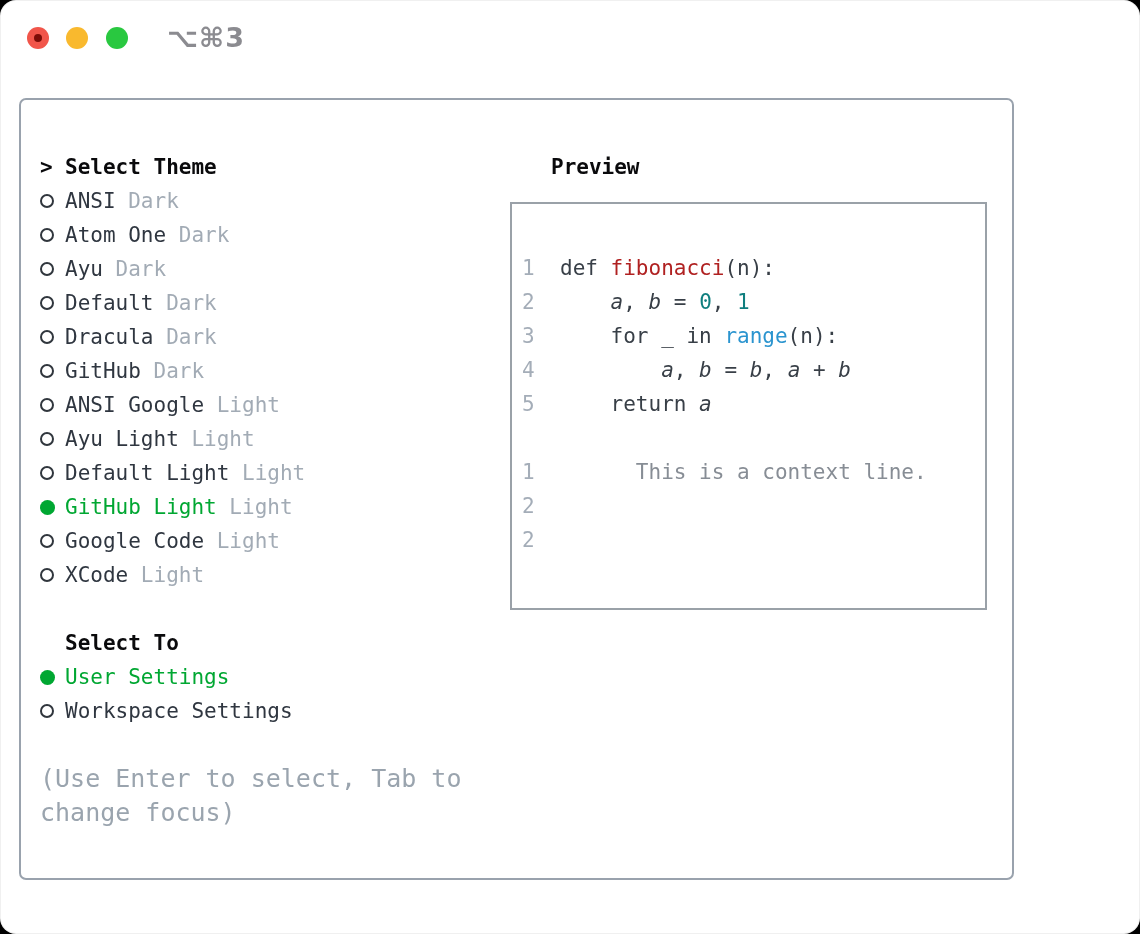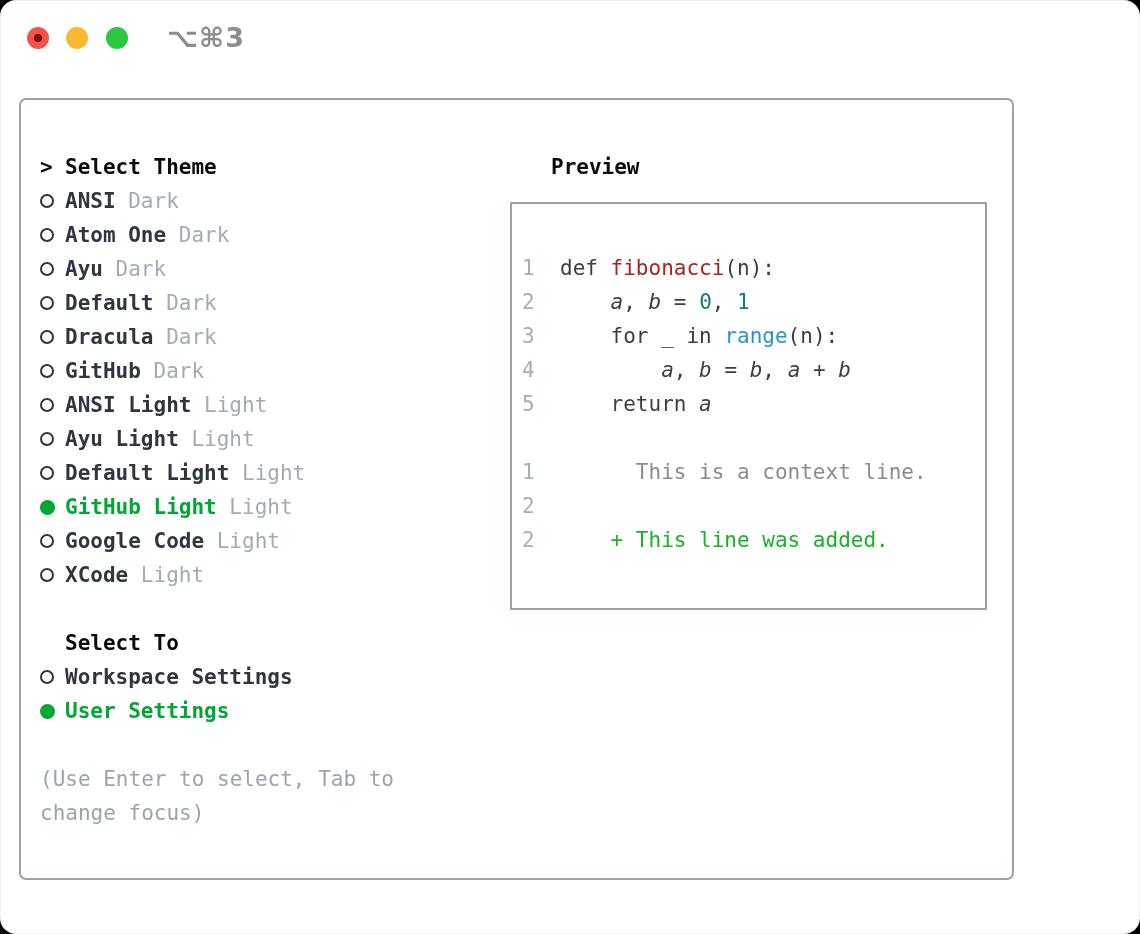--- a/index.html
+++ b/index.html
@@ -41,27 +41,27 @@
   
   .left-col{ position:absolute; left:19px; top:50px; width:450px; }
   .bullet{ width:25px; display:flex; align-items:center; flex:none; }
   .circle{
     width:14px; height:14px; border-radius:50%;
     border:2px solid var(--radio-stroke); background:transparent;
   }
   .circle.filled{ border:none; background:var(--accent-green); width:15px; height:15px; }
   .hdr-marker{ width:25px; flex:none; font-weight:bold; color:var(--header-black); }
   .hdr-label{ font-weight:bold; color:var(--header-black); }
-  .t-name{ color:var(--item-text);font-weight:bold; }
+  .t-name{ color:var(--item-text); }
   .t-name.sel{ color:var(--accent-green); }
   .t-tag{ color:var(--tag-gray); }
   .apply-gap{ height:34px; }
   .footer{
     position:absolute; left:19px; top:662px; width:430px;
-    font-size:21px; line-height:34px; color:var(--hint-gray); white-space:normal;
+    font-size:25px; line-height:34px; color:var(--hint-gray); white-space:normal;
   }
   
   .preview-title{
     position:absolute; left:482px; top:50px; height:34px; line-height:34px;
     font-size:21px; font-weight:bold; color:var(--header-black);margin-left:48px;
   }
   .preview-box{
     position:absolute; left:489px; top:102px; width:477px; height:408px;
     border:2px solid var(--preview-border); background:var(--window-bg);
     padding:47px 0 0 10px; overflow:hidden;
@@ -96,52 +96,52 @@
         <span class="hdr-marker">&gt;</span><span class="hdr-label">Select Theme</span>
       </div>
 
       <div id="theme-list">
           <div class="row"><span class="bullet"><span class="circle"></span></span><span class="t-name">ANSI</span><span class="t-tag"> Dark</span></div>
           <div class="row"><span class="bullet"><span class="circle"></span></span><span class="t-name">Atom One</span><span class="t-tag"> Dark</span></div>
           <div class="row"><span class="bullet"><span class="circle"></span></span><span class="t-name">Ayu</span><span class="t-tag"> Dark</span></div>
           <div class="row"><span class="bullet"><span class="circle"></span></span><span class="t-name">Default</span><span class="t-tag"> Dark</span></div>
           <div class="row"><span class="bullet"><span class="circle"></span></span><span class="t-name">Dracula</span><span class="t-tag"> Dark</span></div>
           <div class="row"><span class="bullet"><span class="circle"></span></span><span class="t-name">GitHub</span><span class="t-tag"> Dark</span></div>
-          <div class="row"><span class="bullet"><span class="circle"></span></span><span class="t-name">ANSI Light</span><span class="t-tag"> Light</span></div>
+          <div class="row"><span class="bullet"><span class="circle"></span></span><span class="t-name">ANSI Google</span><span class="t-tag"> Light</span></div>
           <div class="row"><span class="bullet"><span class="circle"></span></span><span class="t-name">Ayu Light</span><span class="t-tag"> Light</span></div>
           <div class="row"><span class="bullet"><span class="circle"></span></span><span class="t-name">Default Light</span><span class="t-tag"> Light</span></div>
           <div class="row"><span class="bullet"><span class="circle filled"></span></span><span class="t-name sel">GitHub Light</span><span class="t-tag"> Light</span></div>
           <div class="row"><span class="bullet"><span class="circle"></span></span><span class="t-name">Google Code</span><span class="t-tag"> Light</span></div>
           <div class="row"><span class="bullet"><span class="circle"></span></span><span class="t-name">XCode</span><span class="t-tag"> Light</span></div>
         </div>
 
       <div class="apply-gap"></div>
 
       <div class="row">
         <span class="bullet"></span><span class="hdr-label">Select To</span>
       </div>
 
       <div id="apply-list">
+          <div class="row"><span class="bullet"><span class="circle filled"></span></span><span class="t-name sel">User Settings</span></div>
           <div class="row"><span class="bullet"><span class="circle"></span></span><span class="t-name">Workspace Settings</span></div>
-          <div class="row"><span class="bullet"><span class="circle filled"></span></span><span class="t-name sel">User Settings</span></div>
         </div>
     </div>
 
     <div class="footer">(Use Enter to select, Tab to change focus)</div>
 
     <div class="preview-title">Preview</div>
 
     <div class="preview-box">
       <div id="preview-lines">
           <div class="code-line"><span class="ln">1</span><span class="seg-code">def </span><span class="seg-func">fibonacci</span><span class="seg-code">(n):</span></div>
           <div class="code-line"><span class="ln">2</span><span class="seg-code">    </span><span class="seg-var">a</span><span class="seg-code">, </span><span class="seg-var">b</span><span class="seg-code"> = </span><span class="seg-num">0</span><span class="seg-code">, </span><span class="seg-num">1</span></div>
           <div class="code-line"><span class="ln">3</span><span class="seg-code">    for _ in </span><span class="seg-builtin">range</span><span class="seg-code">(n):</span></div>
           <div class="code-line"><span class="ln">4</span><span class="seg-code">        </span><span class="seg-var">a</span><span class="seg-code">, </span><span class="seg-var">b</span><span class="seg-code"> = </span><span class="seg-var">b</span><span class="seg-code">, </span><span class="seg-var">a</span><span class="seg-code"> + </span><span class="seg-var">b</span></div>
           <div class="code-line"><span class="ln">5</span><span class="seg-code">    return </span><span class="seg-var">a</span></div>
           <div class="code-line"><span class="ln"></span></div>
           <div class="code-line"><span class="ln">1</span><span class="seg-context">      This is a context line.</span></div>
           <div class="code-line"><span class="ln">2</span></div>
-          <div class="code-line"><span class="ln">2</span><span class="seg-added">    + This line was added.</span></div>
+          <div class="code-line"><span class="ln">2</span></div>
         </div>
     </div>
 
   </div>
 </div>
 
 </body></html>

